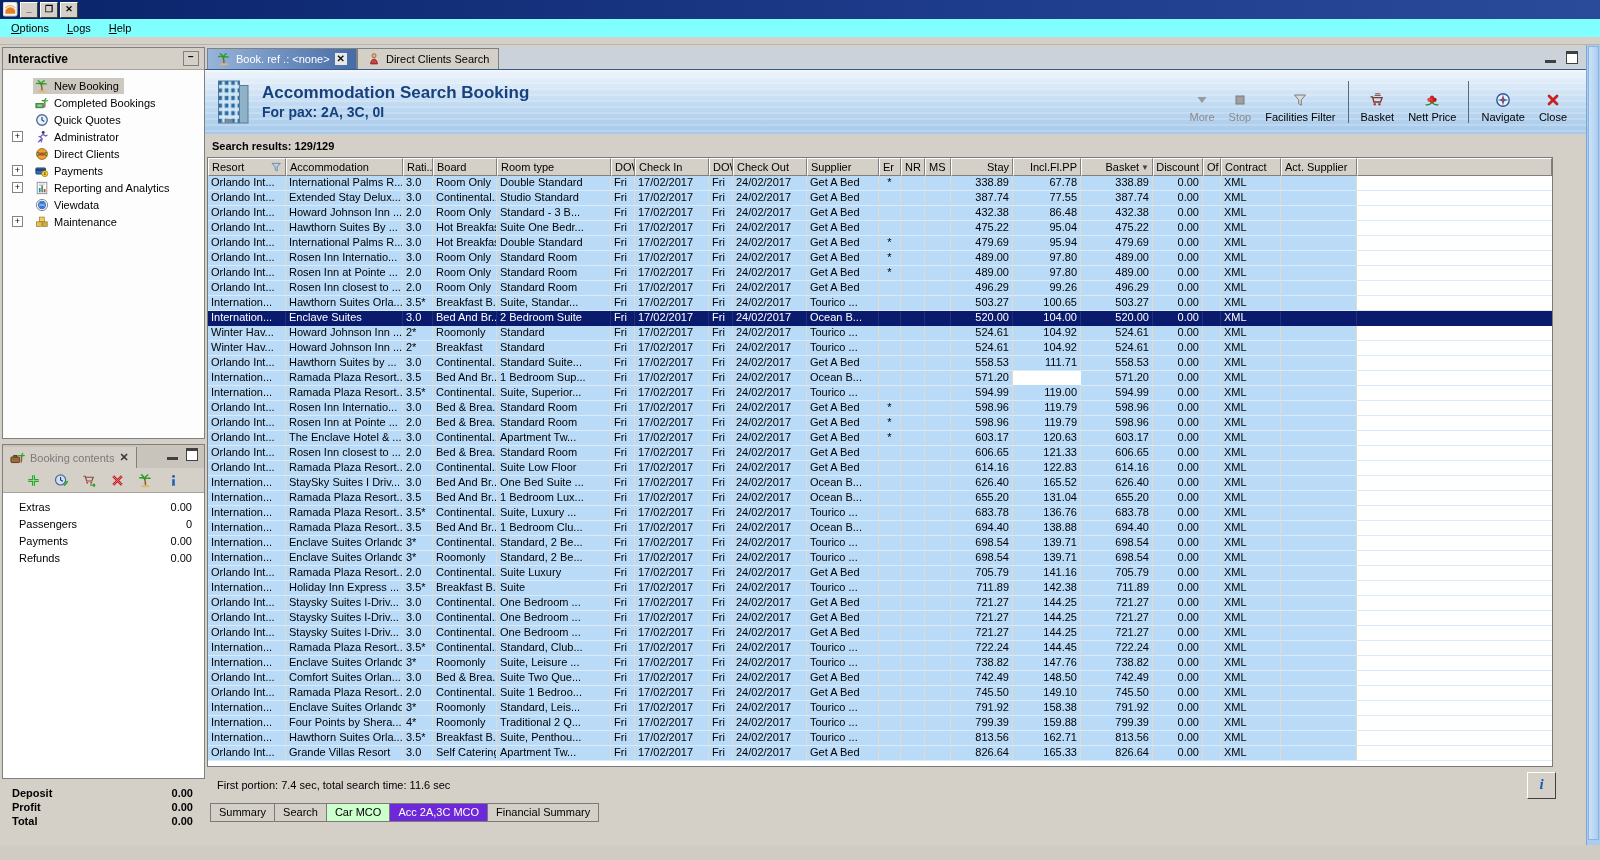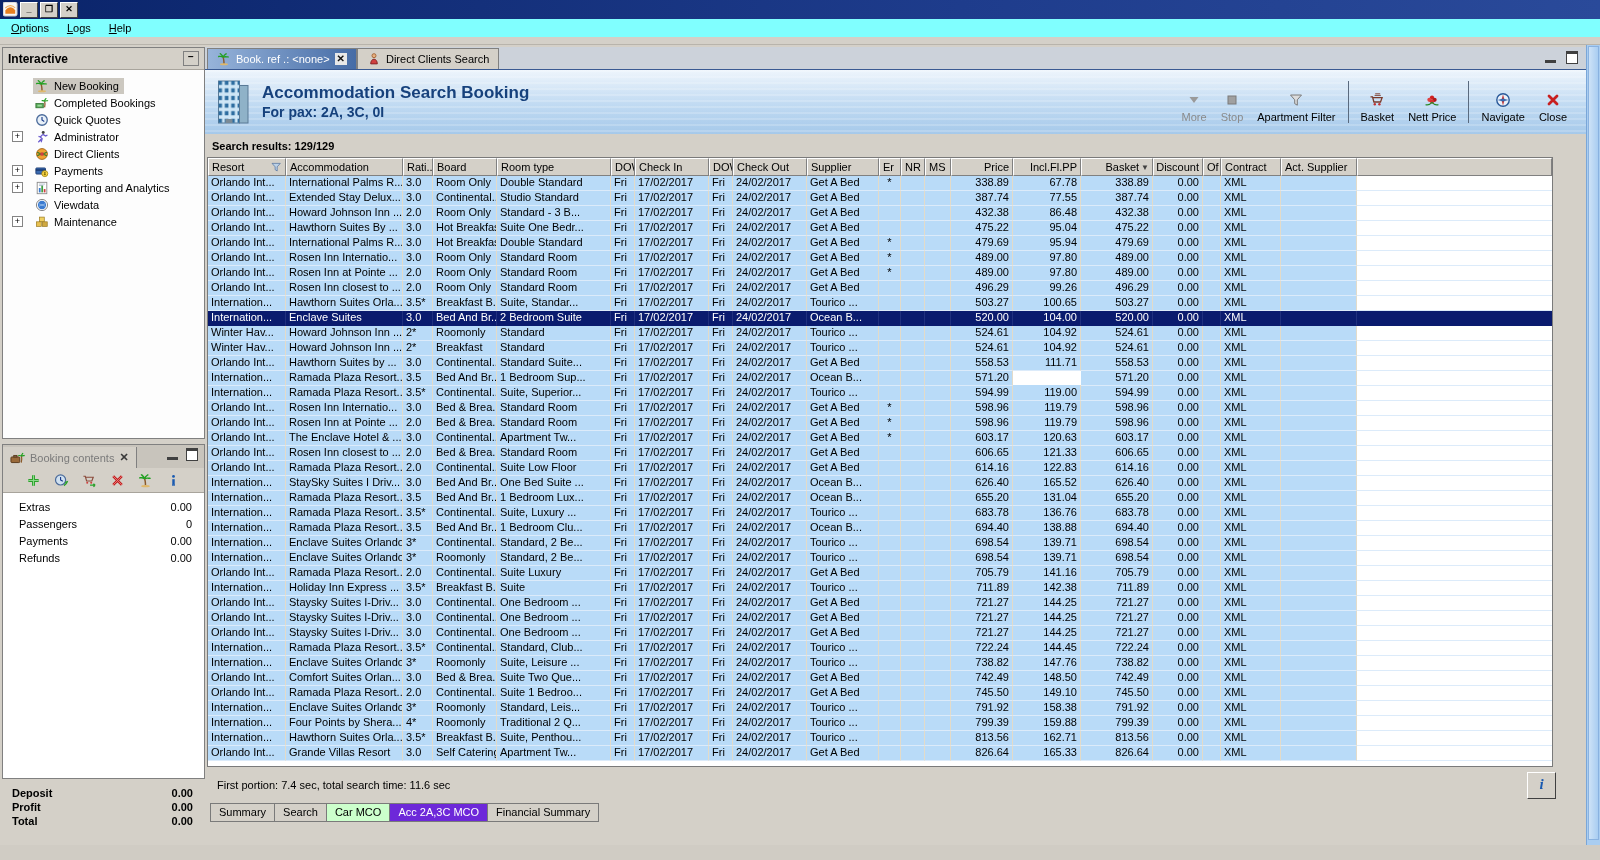--- a/index.html
+++ b/index.html
@@ -389,21 +389,21 @@
             <div class="hbtn disabled">
               <svg width="16" height="16" viewBox="0 0 16 16" style="display:block">
                 <rect x="4" y="4" width="8" height="8" fill="#a0a0a0" stroke="#7a7a7a"></rect>
               </svg>
               <span>Stop</span>
             </div>
             <div class="hbtn">
               <svg width="16" height="16" viewBox="0 0 16 16" style="display:block">
                 <path d="M2.5 3h11l-4.2 4.8v5.4l-2.6-1.6V7.8z" fill="#dcdcdc" stroke="#7a7a7a"></path>
               </svg>
-              <span>Apartment Filter</span>
+              <span>Facilities Filter</span>
             </div>
             <div class="hsep"></div>
             <div class="hbtn">
               <svg width="16" height="16" viewBox="0 0 16 16" style="display:block">
                 <path d="M1.5 4.8h2l1.4 5.2h6.6l1.6-4.4H4.1" fill="none" stroke="#7a3a2a" stroke-width="1.3"></path>
                 <path d="M5.6 3.4h6.2M6.2 1.8h5" stroke="#7a3a2a" stroke-width="0.9" fill="none"></path>
                 <circle cx="5.8" cy="12.2" r="1.2" fill="#c03030"></circle>
                 <circle cx="10.4" cy="12.2" r="1.2" fill="#c03030"></circle>
               </svg>
               <span>Basket</span>
@@ -480,21 +480,21 @@
             <div class="th" style="width: 22px;">
               <span>Er</span>
             </div>
             <div class="th" style="width: 24px;">
               <span>NR</span>
             </div>
             <div class="th" style="width: 26px;">
               <span>MS</span>
             </div>
             <div class="th num" style="width: 62px;">
-              <span>Price</span>
+              <span>Stay</span>
             </div>
             <div class="th num" style="width: 68px;">
               <span>Incl.Fl.PP</span>
             </div>
             <div class="th num" style="width: 72px;">
               <span>Basket</span>
               <span class="sort">▼</span>
             </div>
             <div class="th num" style="width: 50px;">
               <span>Discount</span>

